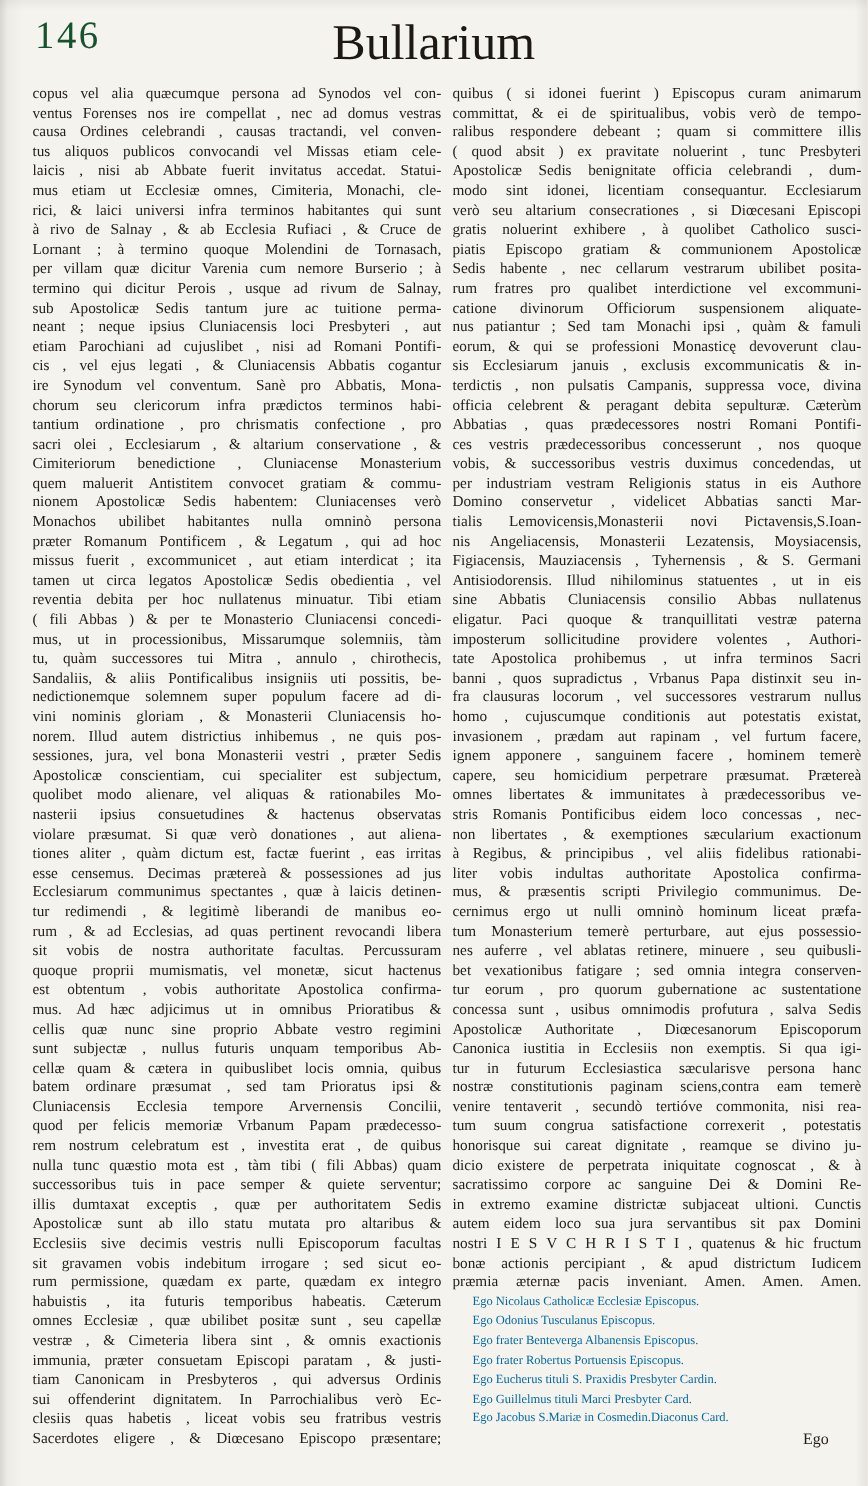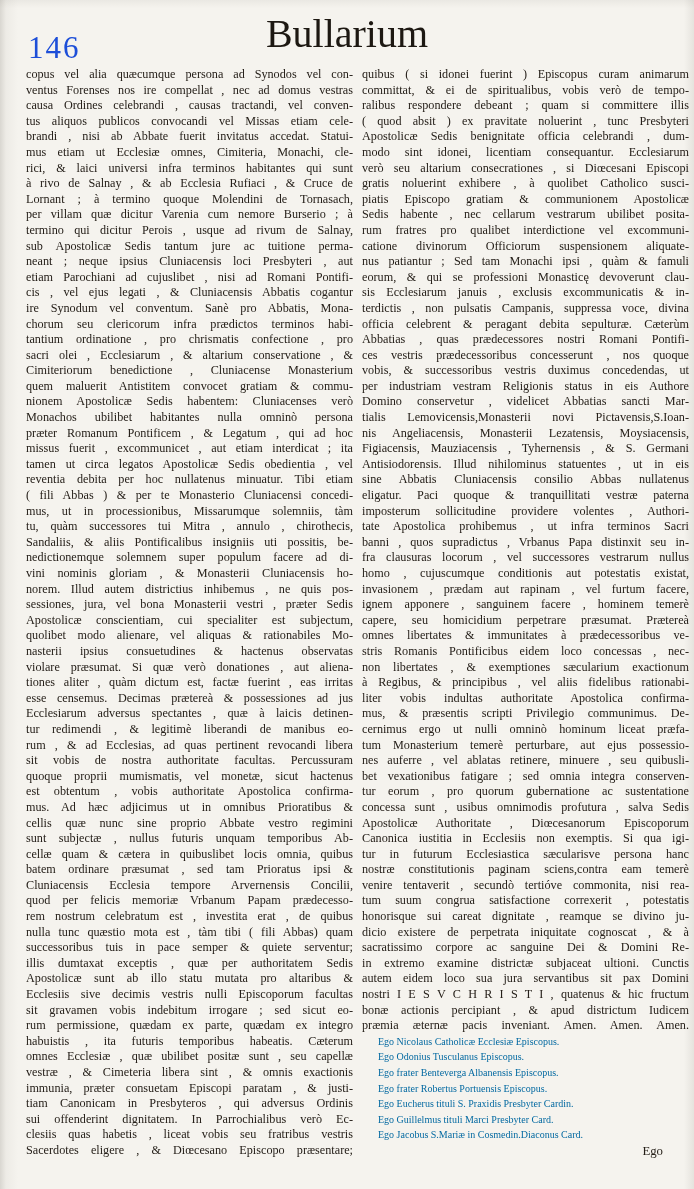--- a/index.html
+++ b/index.html
@@ -31,24 +31,24 @@
   .header {
     position: absolute;
     top: 10px;
     left: 0;
     width: 100%;
     height: 46px;
   }
   .page-number {
     position: absolute;
     left: 28px;
-    top: 20px;
+    top: 0;
     font-size: 31px;
     letter-spacing: 2px;
-    color: #1d4ed8;
+    color: #14532d;
   }
   .running-title {
     position: absolute;
     left: 0;
     top: 0;
     width: 100%;
     text-align: center;
     font-size: 40px;
     color: #1d1812;
   }
@@ -102,21 +102,21 @@
     <div class="running-title">Bullarium</div>
   </div>
 
   <div class="columns">
 
     <div class="col">
         <div class="line">copus vel alia quæcumque persona ad Synodos vel con-</div>
         <div class="line">ventus Forenses nos ire compellat , nec ad domus vestras</div>
         <div class="line">causa Ordines celebrandi , causas tractandi, vel conven-</div>
         <div class="line">tus aliquos publicos convocandi vel Missas etiam cele-</div>
-        <div class="line">brandi , nisi ab Abbate fuerit invitatus accedat. Statui-</div>
+        <div class="line">laicis , nisi ab Abbate fuerit invitatus accedat. Statui-</div>
         <div class="line">mus etiam ut Ecclesiæ omnes, Cimiteria, Monachi, cle-</div>
         <div class="line">rici, &amp; laici universi infra terminos habitantes qui sunt</div>
         <div class="line">à rivo de Salnay , &amp; ab Ecclesia Rufiaci , &amp; Cruce de</div>
         <div class="line">Lornant ; à termino quoque Molendini de Tornasach,</div>
         <div class="line">per villam quæ dicitur Varenia cum nemore Burserio ; à</div>
         <div class="line">termino qui dicitur Perois , usque ad rivum de Salnay,</div>
         <div class="line">sub Apostolicæ Sedis tantum jure ac tuitione perma-</div>
         <div class="line">neant ; neque ipsius Cluniacensis loci Presbyteri , aut</div>
         <div class="line">etiam Parochiani ad cujuslibet , nisi ad Romani Pontifi-</div>
         <div class="line">cis , vel ejus legati , &amp; Cluniacensis Abbatis cogantur</div>
@@ -139,21 +139,21 @@
         <div class="line">nedictionemque solemnem super populum facere ad di-</div>
         <div class="line">vini nominis gloriam , &amp; Monasterii Cluniacensis ho-</div>
         <div class="line">norem.  Illud autem districtius inhibemus , ne quis pos-</div>
         <div class="line">sessiones, jura, vel bona Monasterii vestri , præter Sedis</div>
         <div class="line">Apostolicæ conscientiam, cui specialiter est subjectum,</div>
         <div class="line">quolibet modo alienare, vel aliquas &amp; rationabiles Mo-</div>
         <div class="line">nasterii ipsius consuetudines &amp; hactenus observatas</div>
         <div class="line">violare præsumat.  Si quæ verò donationes , aut aliena-</div>
         <div class="line">tiones aliter , quàm dictum est, factæ fuerint , eas irritas</div>
         <div class="line">esse censemus.  Decimas prætereà &amp; possessiones ad jus</div>
-        <div class="line">Ecclesiarum adversus spectantes , quæ à laicis detinen-</div>
+        <div class="line">Ecclesiarum communimus spectantes , quæ à laicis detinen-</div>
         <div class="line">tur redimendi , &amp; legitimè liberandi de manibus eo-</div>
         <div class="line">rum , &amp; ad Ecclesias, ad quas pertinent revocandi libera</div>
         <div class="line">sit vobis de nostra authoritate facultas.  Percussuram</div>
         <div class="line">quoque proprii mumismatis, vel monetæ, sicut hactenus</div>
         <div class="line">est obtentum , vobis authoritate Apostolica confirma-</div>
         <div class="line">mus. Ad hæc adjicimus ut in omnibus Prioratibus &amp;</div>
         <div class="line">cellis quæ nunc sine proprio Abbate vestro regimini</div>
         <div class="line">sunt subjectæ , nullus futuris unquam temporibus Ab-</div>
         <div class="line">cellæ quam &amp; cætera in quibuslibet locis omnia, quibus</div>
         <div class="line">batem ordinare præsumat , sed tam Prioratus ipsi &amp;</div>

